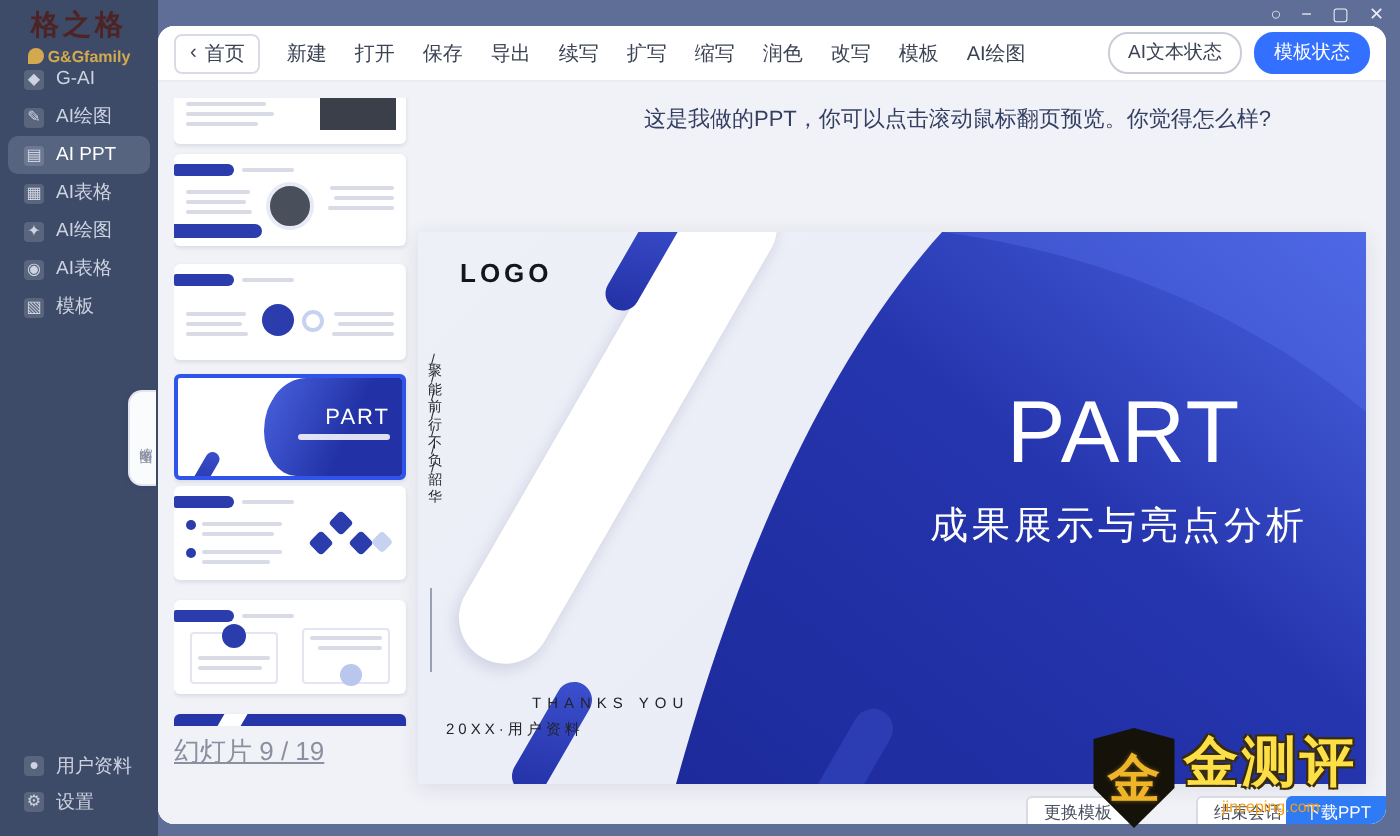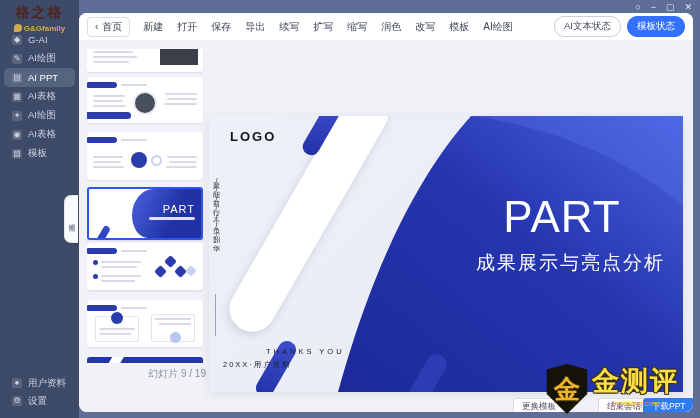--- a/index.html
+++ b/index.html
@@ -47,39 +47,39 @@
   .bluepill { position:absolute; background:#2b3cad; border-radius:2px 6px 6px 2px; }
   .dot { position:absolute; border-radius:50%; }
   .imgblk { position:absolute; background:#3a3f4a; }
   .diamond { position:absolute; width:9px; height:9px; background:#2b3cad; transform:rotate(45deg); border-radius:2px; }
   .diamond.lt { background:#c7d2f0; }
   .subcard { position:absolute; background:#fff; border:1px solid #e3e6f0; border-radius:2px; }
   .mini-blob { position:absolute; right:0; top:0; bottom:0; width:62%; background:linear-gradient(115deg,#4a63e0 0%,#2232a6 60%); border-radius:40% 0 0 30%/70% 0 0 60%; }
   .mini-part { position:absolute; right:6px; top:14px; color:#fff; font-size:11px; letter-spacing:1px; }
   .mini-sub { position:absolute; right:6px; top:28px; width:46px; height:3px; background:rgba(255,255,255,.85); border-radius:2px; }
   .mini-stripe { position:absolute; width:10px; height:56px; background:#fff; border-radius:5px; transform:rotate(30deg); }
-  .slide-count { position:absolute; left:8px; top:326px; width:119px; text-align:right; font-size:10px; color:#8b90a0; }
+  .slide-count { position:absolute; left:8px; top:326px; width:119px; text-align:left; font-size:13px; color:#8b90a0;text-decoration:underline; }
 
   
   .rail-tab { position:absolute; left:64px; top:195px; width:14px; height:48px; background:#fafbfd; border:1px solid #e3e6ee; border-right:none; border-radius:7px 0 0 7px; z-index:4; display:flex; align-items:center; justify-content:center; cursor:pointer; box-shadow:-1px 1px 2px rgba(40,50,90,.10); }
   .rail-tab span { writing-mode:vertical-rl; text-orientation:upright; font-size:6.5px; color:#8a90a0; letter-spacing:1px; }
 
   
   .slide { position:absolute; left:130px; top:75px; width:474px; height:276px; background:linear-gradient(135deg,#eef0f8 0%,#e8ebf5 100%); box-shadow:0 2px 10px rgba(30,40,80,.10); overflow:hidden; }
   .slide svg { position:absolute; left:0; top:0; }
   .white-capsule { position:absolute; left:77px; top:-41px; width:46px; height:272px; background:#fff; border-radius:23px; transform:rotate(30deg); box-shadow:0 3px 8px rgba(60,70,120,.18); }
   .cap { position:absolute; background:linear-gradient(160deg,#3c50cf,#2230a4); border-radius:10px; transform:rotate(30deg); }
   .cap.top { left:104px; top:-16px; width:17px; height:58px; }
   .cap.botleft { left:58px; top:222px; width:18px; height:62px; }
   .cap.botmid { left:205px; top:235px; width:20px; height:70px; background:#2c3db4; }
   .slide-logo { position:absolute; left:21px; top:13px; font-size:13px; font-weight:800; letter-spacing:2px; color:#15151a; }
   .vtext { position:absolute; left:2px; top:60px; height:110px; writing-mode:vertical-rl; text-orientation:upright; font-size:7px; color:#2a2a33; letter-spacing:1px; }
   .vline { position:absolute; left:6px; top:178px; width:1px; height:42px; background:#9aa0b5; }
   .part-title { position:absolute; left:258px; top:76px; width:190px; text-align:center; color:#fff; font-size:44px; font-weight:500; letter-spacing:1px; }
-  .part-sub { position:absolute; left:226px; top:134px; width:230px; text-align:right; color:#fff; font-size:19px; letter-spacing:2px; }
+  .part-sub { position:absolute; left:256px; top:134px; width:230px; text-align:left; color:#fff; font-size:19px; letter-spacing:2px; }
   .thanks { position:absolute; left:14px; top:231px; font-size:7.5px; letter-spacing:3px; color:#23232b;margin-left:43px; }
   .yearline { position:absolute; left:14px; top:244px; font-size:7.5px; letter-spacing:2px; color:#23232b; }
 
   
   .actions { position:absolute; left:0; right:6px; top:357px; height:18px; }
   .act-btn { position:absolute; height:17px; font-size:8.5px; border-radius:3px; padding:0 8px; line-height:15px; cursor:pointer; white-space:nowrap; }
   .act-btn.ghost { background:#fff; border:1px solid #d8dbe2; color:#4a5060; }
   .act-btn.blue { background:#2f7bf5; border:1px solid #2f7bf5; color:#fff; }
   .b-change { left:434px; }
   .b-end { left:519px; }
@@ -178,20 +178,21 @@
         <span class="tb-item">模板</span>
         <span class="tb-item">AI绘图</span>
       </div>
       <div class="tb-right">
         <span class="pill outline">AI文本状态</span>
         <span class="pill primary">模板状态</span>
       </div>
     </div>
 
     <div class="content">
+      <div class="chat-msg">这是我做的PPT，你可以点击滚动鼠标翻页预览。你觉得怎么样?</div>
 
       <div class="thumb-rail">
 
         <div class="thumb" style="top:-14px;height:37px;">
 
           <div class="bar" style="left:6px;top:16px;width:40px;"></div>
           <div class="bar" style="left:6px;top:21px;width:44px;"></div>
           <div class="bar" style="left:6px;top:26px;width:36px;"></div>
           <div class="imgblk" style="right:5px;top:8px;width:38px;height:22px;"></div>
         </div>

